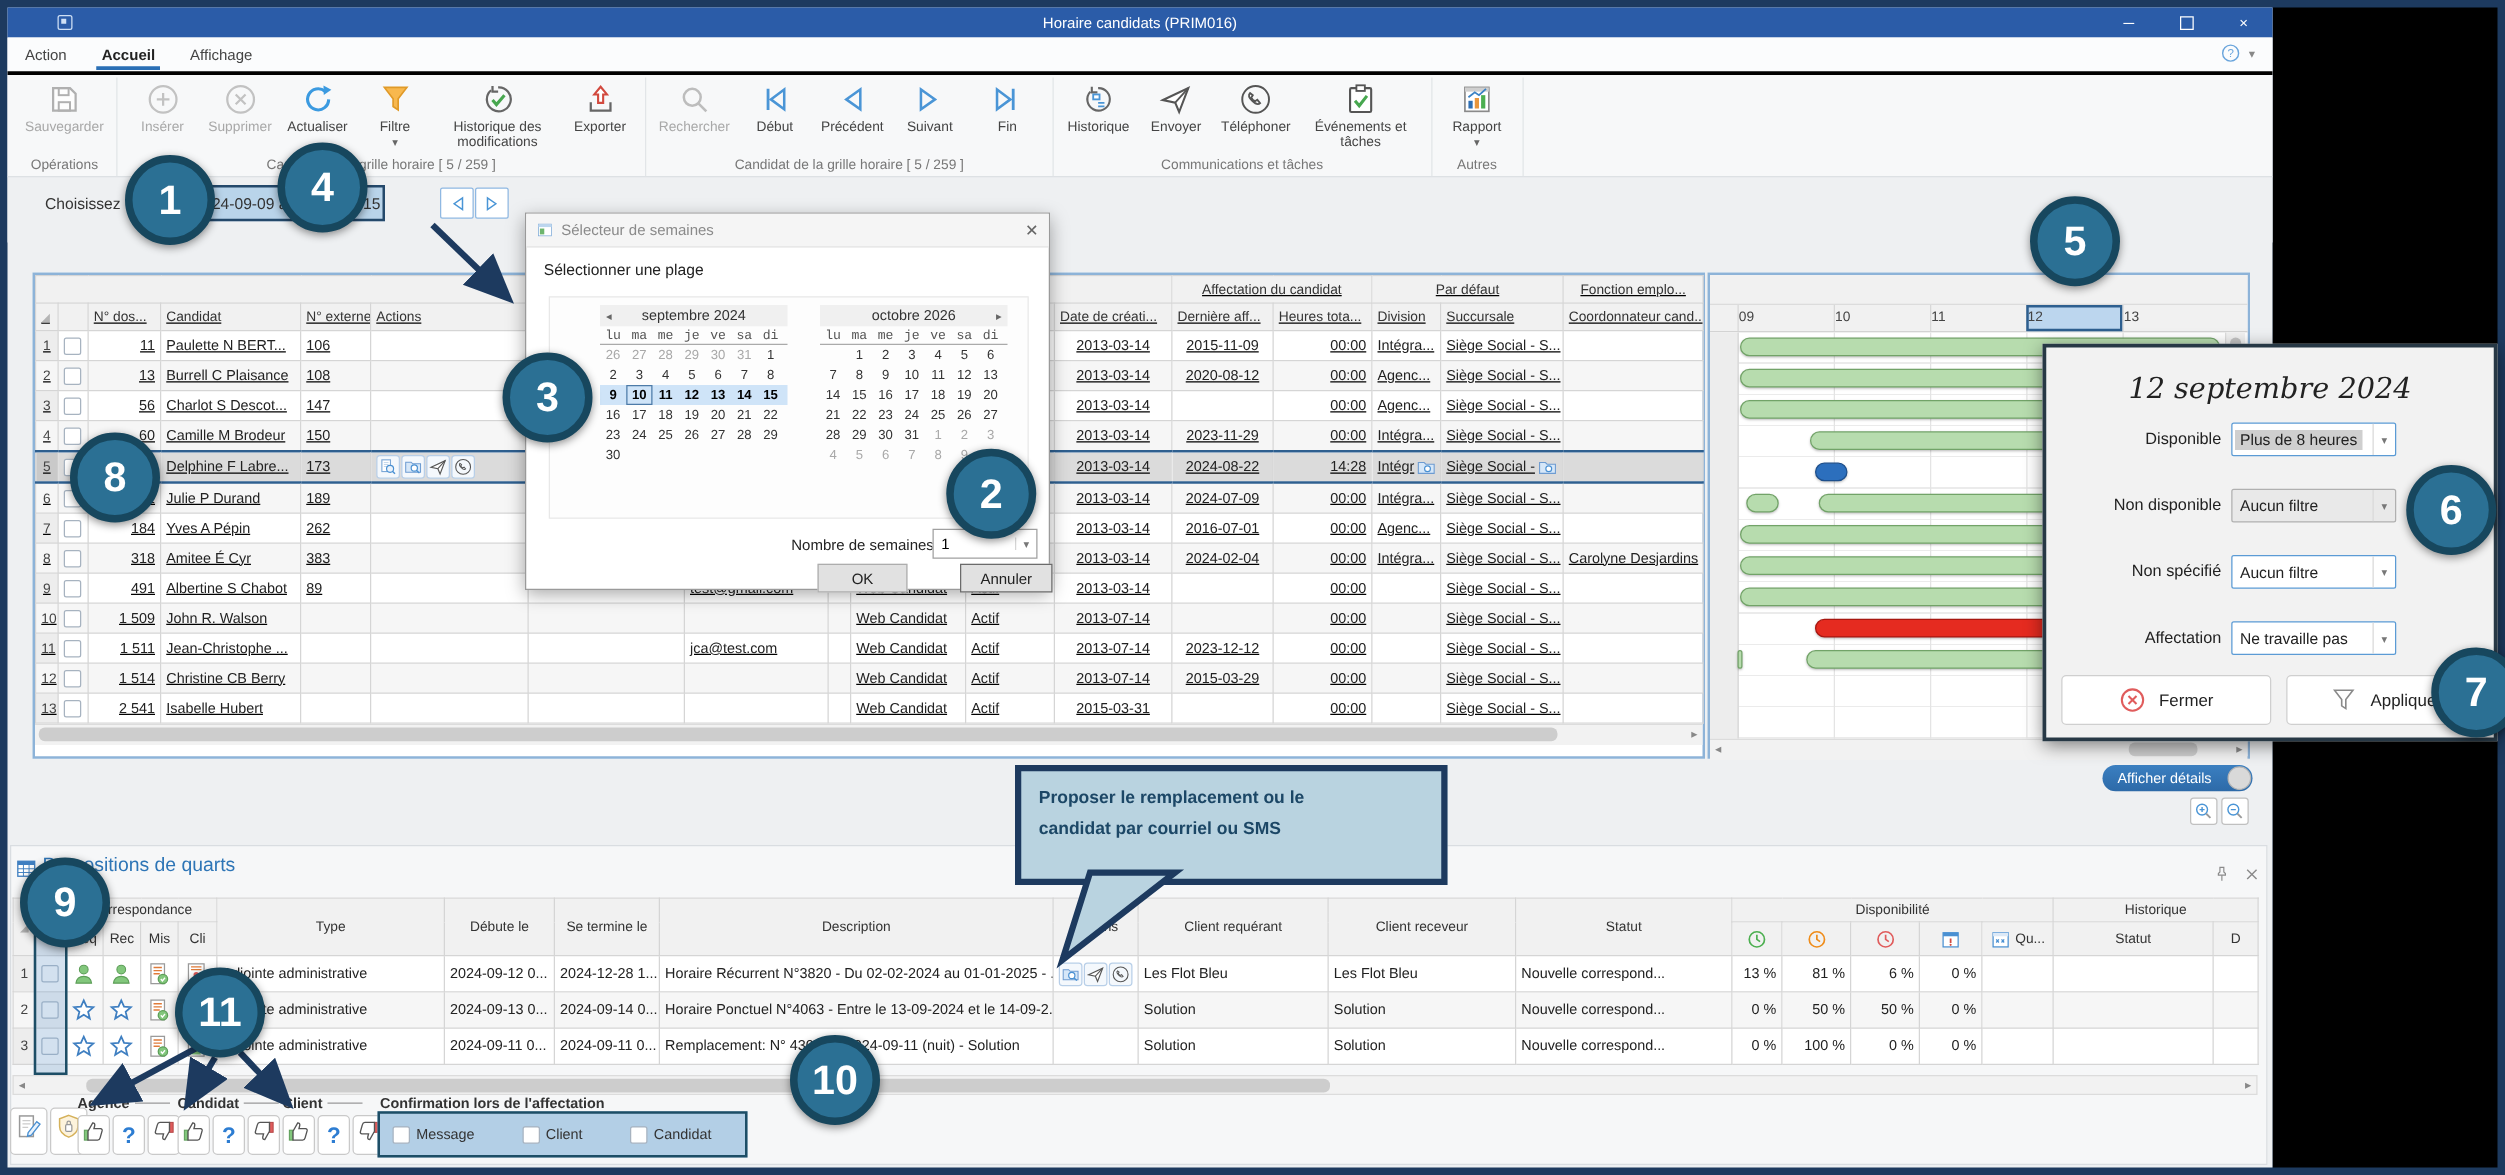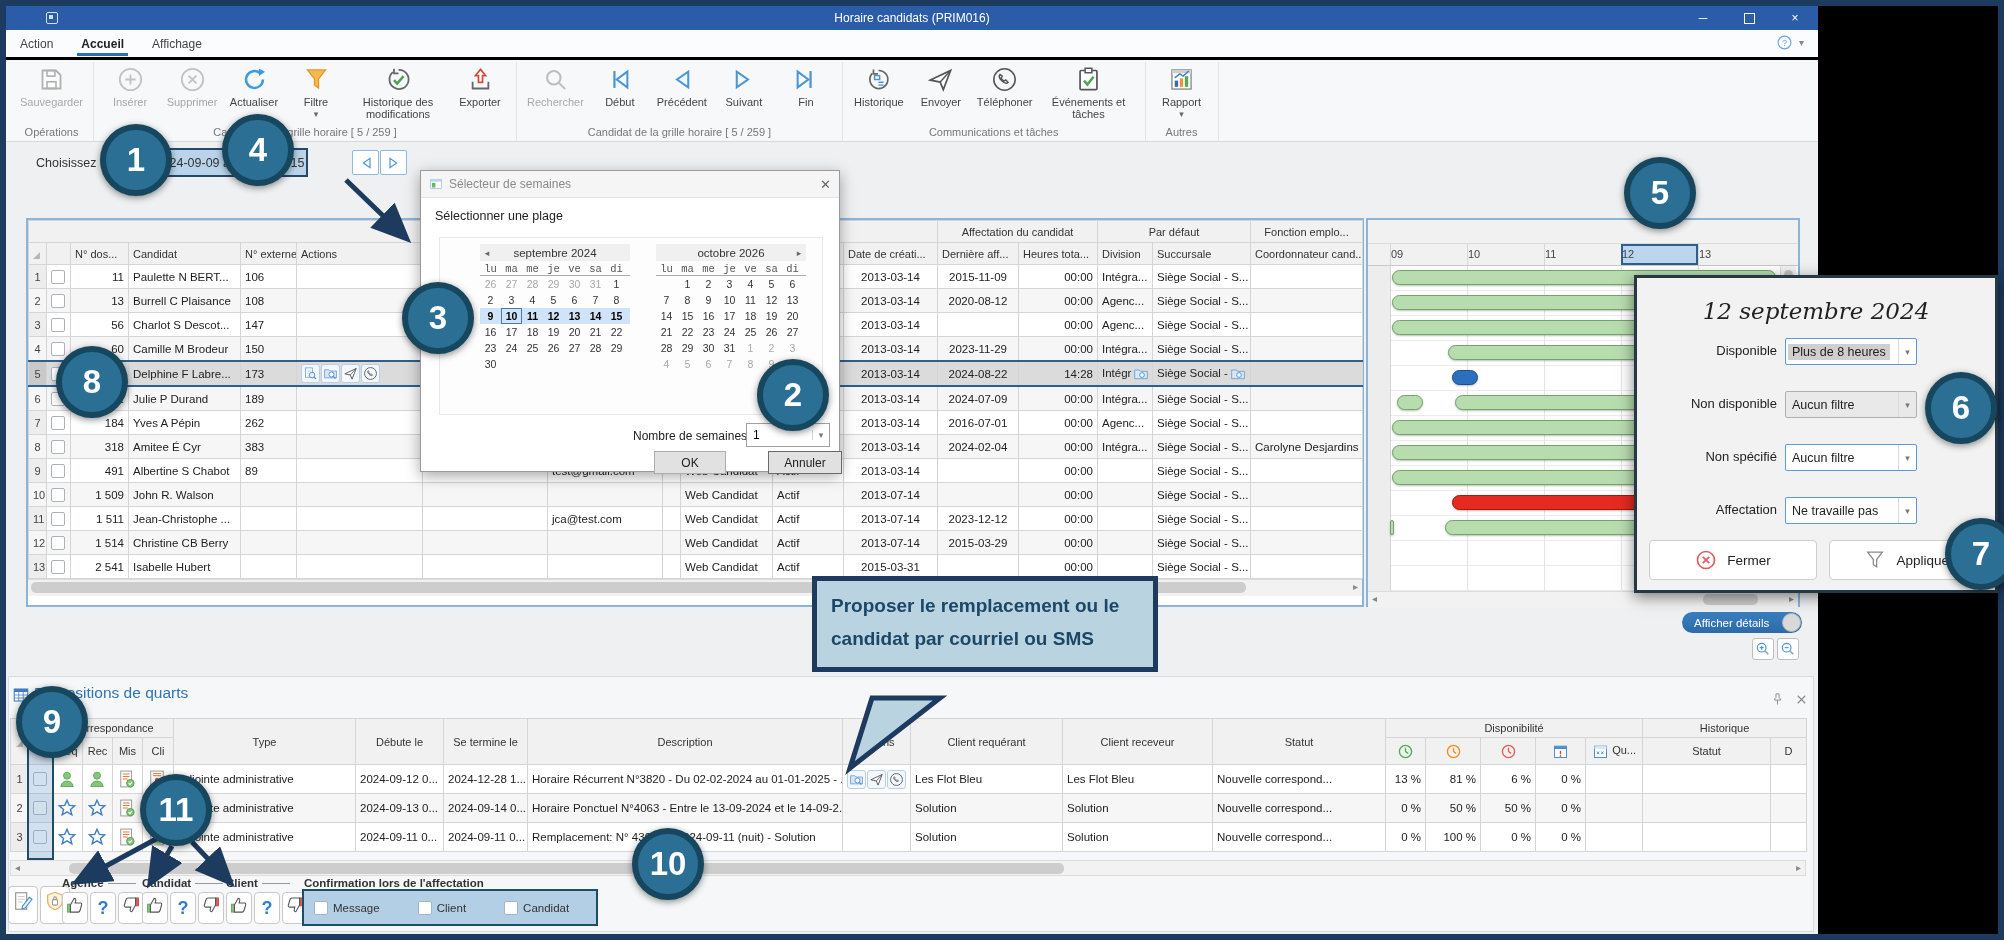--- a/index.html
+++ b/index.html
@@ -42,21 +42,21 @@
   
   .datebar{position:relative;height:52px;background:#eef0f2;}
   .dlabel{position:absolute;left:30px;top:14px;font-size:12.5px;color:#333;}
   .dfield{position:absolute;left:146px;top:6px;width:152px;height:25px;background:#b9d4ea;border:2px solid #24496b;
           font-size:12.5px;color:#333;display:flex;align-items:center;justify-content:center;}
   .dnav{position:absolute;top:8px;width:25px;height:23px;background:#fff;border:1px solid #8fb8e2;border-radius:2px;
         display:flex;align-items:center;justify-content:center;}
   .dnav .ic{width:16px;height:16px;}
 
   
-  .mainpane{position:absolute;left:26px;top:218px;width:1338px;height:389px;background:#fff;border:2px solid #8db3d8;z-index:10;box-sizing:border-box;}
+  .mainpane{position:absolute;left:26px;top:218px;width:1338px;height:389px;background:#fff;border:2px solid #8db3d8;z-index:10;box-sizing:border-box;text-decoration:underline;}
   table.mt{table-layout:fixed;border-collapse:collapse;width:1334px;}
   table.mt th,table.mt td{border:1px solid #d5d5d5;overflow:hidden;white-space:nowrap;padding:0 4px;}
   table.mt th{background:#f1f1f1;font-size:11px;color:#333;font-weight:normal;height:21px;text-align:left;}
   table.mt tr.grow th{height:21px;text-align:center;}
   table.mt td{font-size:11.5px;color:#222;height:23px;}
   table.mt tr:nth-child(even) td{background:#f6f6f6;}
   table.mt td.rn{background:#ededed;text-align:center;color:#444;font-size:11px;}
   table.mt td.num{text-align:right;}
   table.mt td.ctr{text-align:center;}
   table.mt tr.sel td{background:#dbdbdb;border-top:2px solid #2e5f8f;border-bottom:2px solid #2e5f8f;}
@@ -162,22 +162,22 @@
          display:flex;align-items:center;font-size:12.5px;color:#222;box-sizing:border-box;}
   .fpsel .val{padding:1px 4px;margin-left:2px;}
   .fpsel.hl .val{background:#cfcfcf;}
   .fpsel.grey{background:#e9e9e9;border-color:#b0b0b0;}
   .fpsel .dcaret{margin-left:auto;width:17px;text-align:center;color:#777;font-size:9px;border-left:1px solid #d9d9d9;align-self:stretch;display:flex;align-items:center;justify-content:center;}
   .fpbtn{position:absolute;top:262px;height:40px;background:#fff;border:1.5px solid #cfcfcf;border-radius:4px;
          display:flex;align-items:center;justify-content:center;gap:10px;font-size:13.5px;color:#222;box-sizing:border-box;}
   .fpbtn .ic{width:22px;height:22px;}
 
   
-  .bubble{position:absolute;left:812px;top:576px;width:346px;height:96px;background:#b9d3e0;border:5px solid #1d3a5f;
-          z-index:60;box-sizing:border-box;padding:8px 14px;font-size:19px;font-weight:bold;color:#1c4766;line-height:1.75;}
+  .bubble{position:absolute;left:812px;top:612px;width:346px;height:96px;background:#b9d3e0;border:5px solid #1d3a5f;
+          z-index:60;box-sizing:border-box;padding:8px 14px;font-size:14px;font-weight:bold;color:#1c4766;line-height:1.75;}
   .arrows{position:absolute;left:0;top:0;width:2004px;height:940px;z-index:70;pointer-events:none;}
   .co{position:absolute;width:72px;height:72px;border-radius:50%;background:#2b7094;border:6px solid #17475e;box-sizing:border-box;
       display:flex;align-items:center;justify-content:center;color:#fff;font-size:33px;font-weight:bold;z-index:90;
       box-shadow:0 2px 7px rgba(0,0,0,.45);}
 </style>
 </head>
 <body>
 
 <div class="screen">
   <div class="blackfill"></div>

